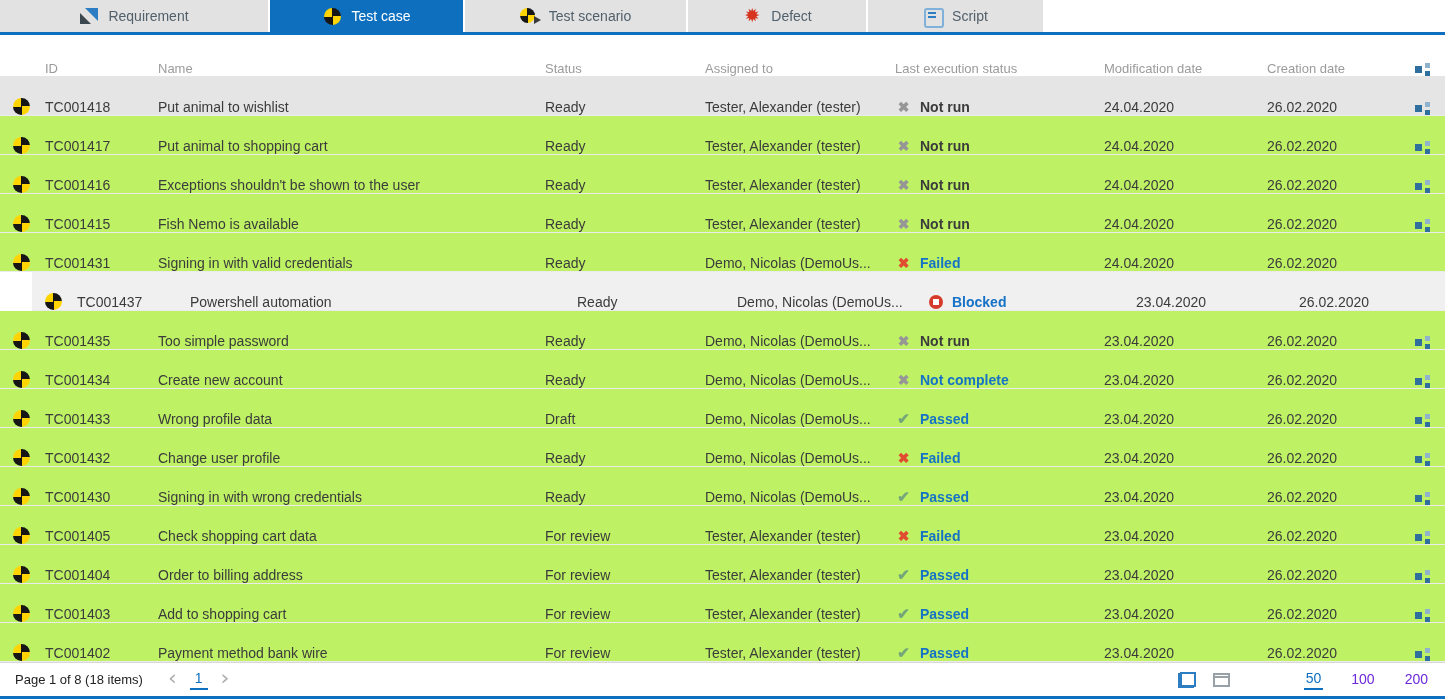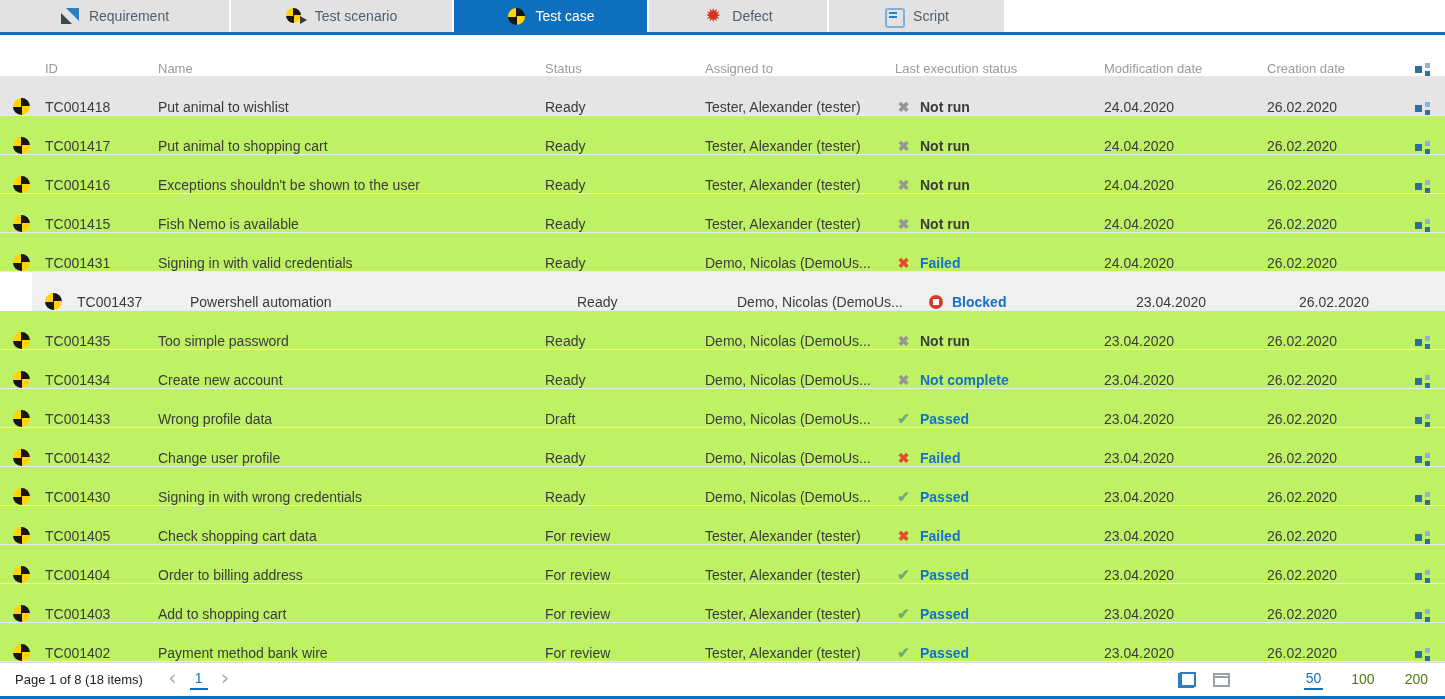--- a/index.html
+++ b/index.html
@@ -6,21 +6,21 @@
   html, body { width:1445px; height:699px; }
   body { font-family:"Liberation Sans", sans-serif; background:#fff; overflow:hidden; }
 
   .app { width:1445px; height:699px; display:flex; flex-direction:column; background:#fff; border-bottom:3px solid #0e6fbe; }
 
   
   .tabbar { display:flex; height:35px; flex:none; border-bottom:3px solid #0e6fbe; background:#fff; }
   .tab { display:flex; align-items:center; justify-content:center; gap:9px; background:#e2e2e2; color:#51606b;
          font-size:14px; cursor:pointer; border-right:2px solid #fff; flex:none; }
   .tab.active { background:#0e6fbe; color:#fff; }
-  .tab-0 { width:231px; } .tab-1 { width:195px; } .tab-2 { width:223px; } .tab-3 { width:180px; } .tab-4 { width:177px; }
+  .tab-0 { width:270px; } .tab-1 { width:195px; } .tab-2 { width:223px; } .tab-3 { width:180px; } .tab-4 { width:177px; }
   .tab-icon { display:inline-flex; align-items:center; justify-content:center; width:20px; height:18px; flex:none; position:relative; }
 
   .requirement-icon::before { content:""; position:absolute; left:1px; bottom:1px;
         border-bottom:11px solid #3a474f; border-right:11px solid transparent; }
   .requirement-icon::after  { content:""; position:absolute; right:1px; top:1px;
         border-top:13px solid #2d7dc3; border-left:13px solid transparent; }
 
   .test-case-icon::before { content:""; width:17px; height:17px; border-radius:50%;
         background:conic-gradient(#161616 0deg 90deg, #ffd400 90deg 180deg, #161616 180deg 270deg, #ffd400 270deg 360deg); }
 
@@ -80,40 +80,40 @@
   .pager { display:flex; align-items:center; margin-left:16px; }
   .chev { color:#adadad; font-size:22px; line-height:1; padding:0 9px 3px; cursor:pointer; font-family:"DejaVu Sans", sans-serif; }
   .page-num { color:#0e6fbe; font-size:14px; padding:1px 5px 2px; border-bottom:2px solid #0e6fbe; margin:0 4px; cursor:pointer; }
   .footer-right { margin-left:auto; display:flex; align-items:center; }
   .copy-icon { position:relative; width:18px; height:16px; display:inline-block; cursor:pointer; }
   .copy-icon::before { content:""; position:absolute; left:0; bottom:0; width:12px; height:11px; border:2px solid #2d7dc3; background:#fff; }
   .copy-icon::after { content:""; position:absolute; right:0; top:0; width:12px; height:11px; border:2px solid #2d7dc3; background:#fff; }
   .tray-icon { position:relative; width:17px; height:14px; display:inline-block; border:2px solid #98a0a8; margin-left:17px; cursor:pointer; }
   .tray-icon::before { content:""; position:absolute; left:0; right:0; top:1px; height:2px; background:#98a0a8; }
   .sizes-gap { width:48px; display:inline-block; }
-  .size { margin-left:26px; font-size:14px; color:#4d7c0f; padding:1px 2px 2px; cursor:pointer; }
+  .size { margin-left:26px; font-size:14px; color:#6d28d9; padding:1px 2px 2px; cursor:pointer; }
   .size.selected { color:#0e6fbe; border-bottom:2px solid #0e6fbe; }
 </style>
 </head>
 <body>
 
 <div class="app">
 
   <div class="tabbar">
       <div class="tab tab-0">
     <span class="tab-icon requirement-icon"></span>
     <span class="tab-label">Requirement</span>
   </div>
+      <div class="tab tab-1 active">
+    <span class="tab-icon test-case-icon"></span>
+    <span class="tab-label">Test case</span>
+  </div>
       <div class="tab tab-2">
     <span class="tab-icon test-scenario-icon"></span>
     <span class="tab-label">Test scenario</span>
-  </div>
-      <div class="tab tab-1 active">
-    <span class="tab-icon test-case-icon"></span>
-    <span class="tab-label">Test case</span>
   </div>
       <div class="tab tab-3">
     <span class="tab-icon defect-icon"></span>
     <span class="tab-label">Defect</span>
   </div>
       <div class="tab tab-4">
     <span class="tab-icon script-icon"></span>
     <span class="tab-label">Script</span>
   </div>
     </div>

